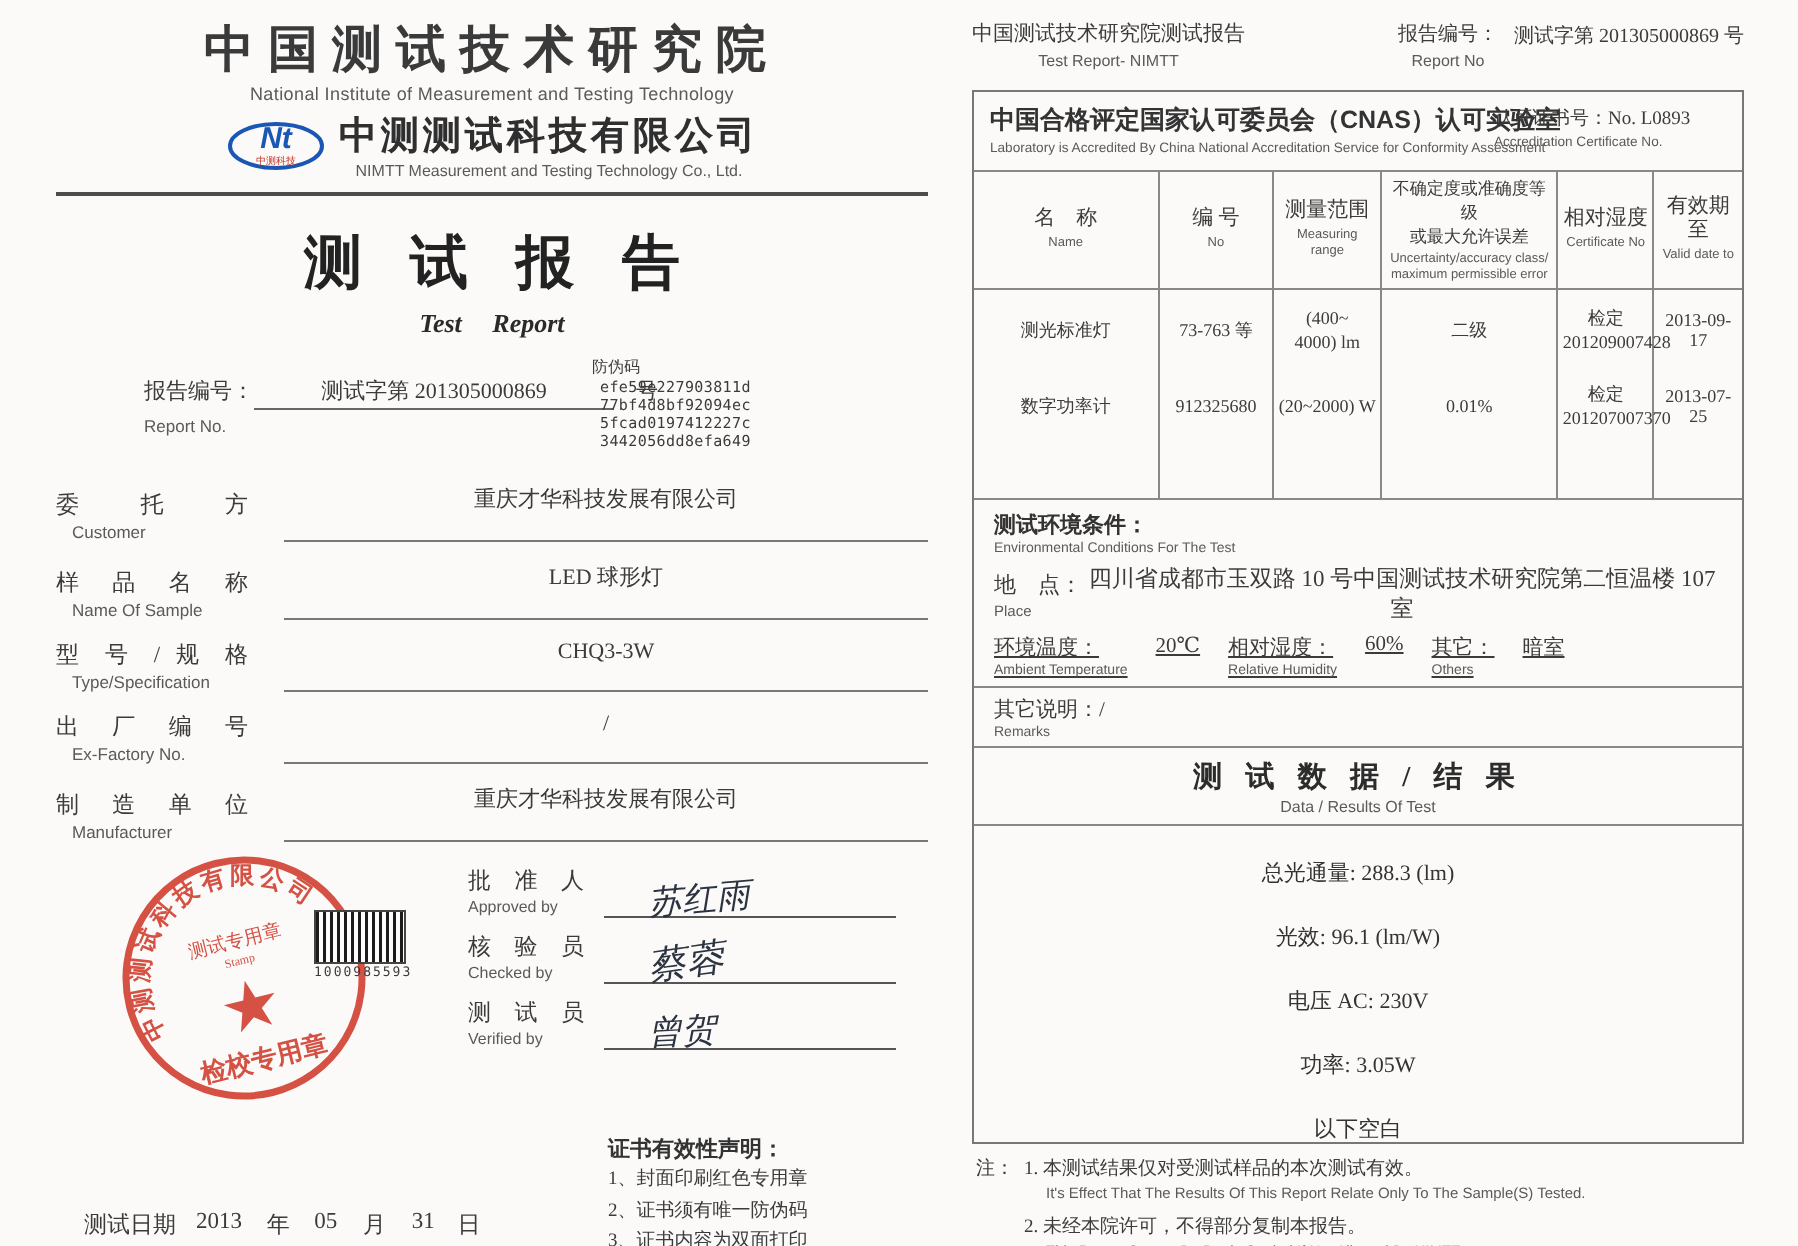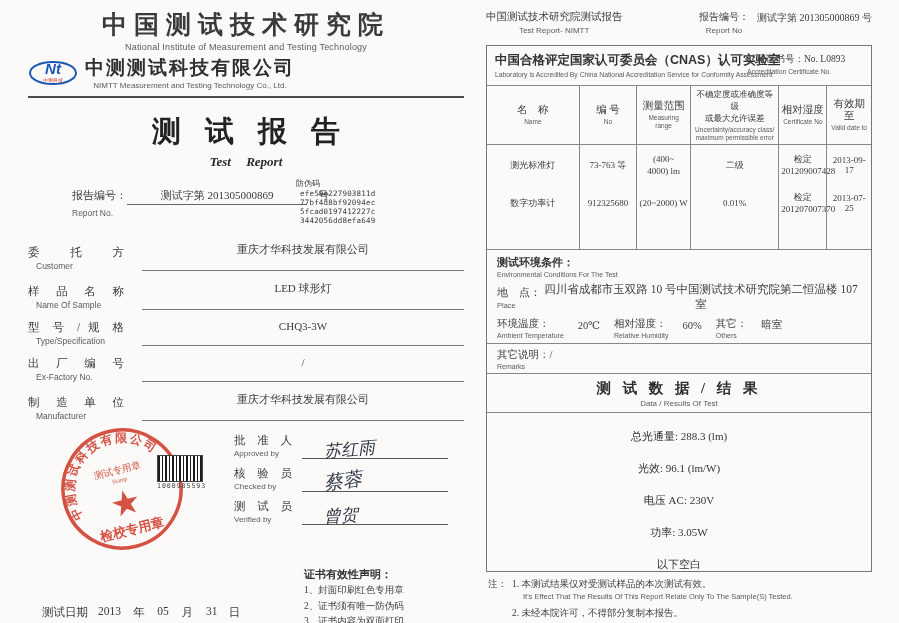--- a/index.html
+++ b/index.html
@@ -11,21 +11,21 @@
     -webkit-font-smoothing:antialiased;
   }
   .jlabel { text-align:justify; text-align-last:justify; }
   .en { color:#5a5a5a; font-family:"Liberation Sans","DejaVu Sans",sans-serif; }
 
   
   #left-page { position:absolute; left:28px; top:8px; width:436px; }
   .lp-head { text-align:center; }
   .org-cn { font-family:"Liberation Sans","DejaVu Sans",sans-serif; font-size:25px; font-weight:600; letter-spacing:7px; color:#3a3a3a; white-space:nowrap; }
   .org-en { font-size:9px; letter-spacing:.2px; margin-top:1px; }
-  .company-row { display:flex; align-items:center; gap:7px; margin-top:3px; }
+  .company-row { display:flex; justify-content:center; align-items:center; gap:7px; margin-top:3px; }
   .company-stack { text-align:center; }
   .company-cn { font-family:"Liberation Sans","DejaVu Sans",sans-serif; font-size:19px; font-weight:700; letter-spacing:2px; color:#2f2f2f; }
   .company-en { font-size:8px; }
   .head-rule { border-bottom:2.5px solid #4c4c4c; margin-top:6px; }
   .title-cn { text-align:center; font-size:29px; font-weight:700; letter-spacing:24px; padding-left:24px; margin-top:14px; color:#222; }
   .title-en { text-align:center; font-size:13px; font-weight:700; word-spacing:12px; margin-top:2px; color:#2a2a2a;font-style:italic; }
 
   .report-row { position:relative; height:52px; margin-top:12px; }
   .rn-left { position:absolute; left:44px; top:6px; font-size:11px; white-space:nowrap; }
   .rn-underline { display:inline-block; width:180px; border-bottom:1px solid #666; text-align:center; padding-bottom:1px; }
@@ -93,21 +93,21 @@
   .cell-pre { white-space:pre-line; line-height:12px; font-size:8.5px; }
   .spacer-row td { height:28px; }
 
   .env-section { border-top:1px solid #888; padding:5px 10px 4px; }
   .env-title-cn { font-size:11px; font-weight:700; color:#333; }
   .env-title-en { font-size:7px; margin-top:1px; }
   .place-row { display:flex; align-items:center; margin-top:4px; }
   .place-label .cnl { font-size:11px; width:44px; }
   .place-label .enl { font-size:7.5px; margin-top:1px; }
   .place-value { flex:1; text-align:center; font-size:11.5px; }
-  .cond-row { display:flex; align-items:center; margin-top:5px; }
+  .cond-row { display:flex; margin-top:5px;text-decoration:underline; }
   .cond-label { margin-right:4px; }
   .cond-label .cnl { font-size:10.5px; white-space:nowrap; }
   .cond-label .enl { font-size:7px; white-space:nowrap; margin-top:1px; }
   .cond-value { font-size:10.5px; margin:0 14px 6px 10px; }
 
   .remarks-row { border-top:1px solid #888; padding:4px 10px 3px; }
   .remarks-cn { font-size:10.5px; }
   .remarks-en { font-size:7px; margin-top:1px; }
 
   .results-header { border-top:1px solid #888; border-bottom:1px solid #888; text-align:center; padding:5px 0 4px; }

